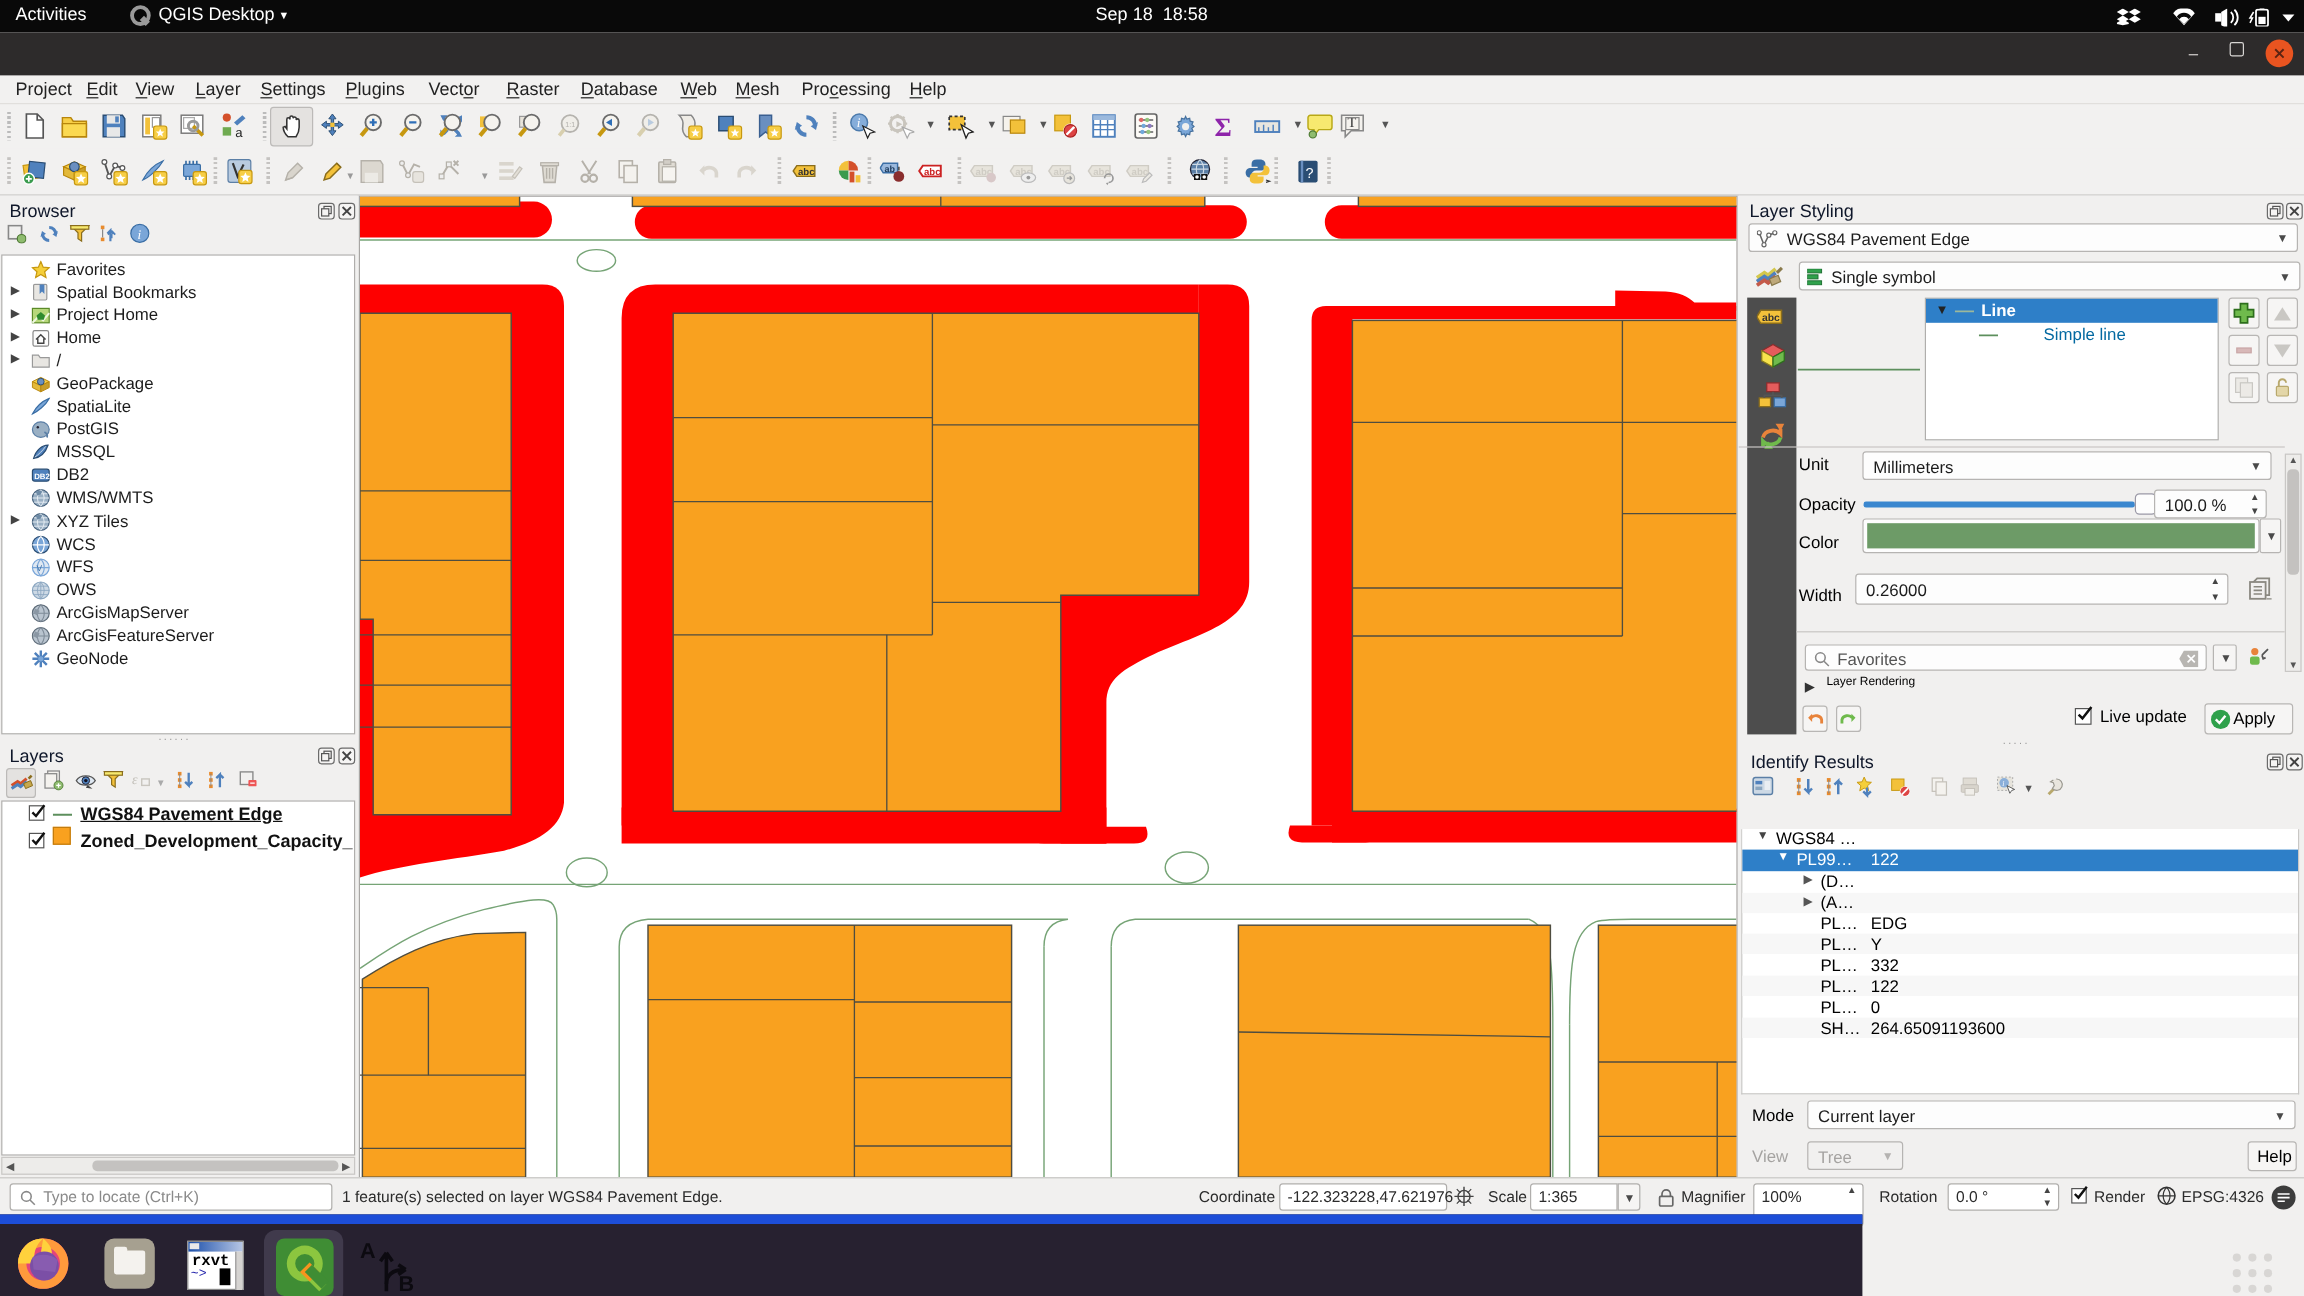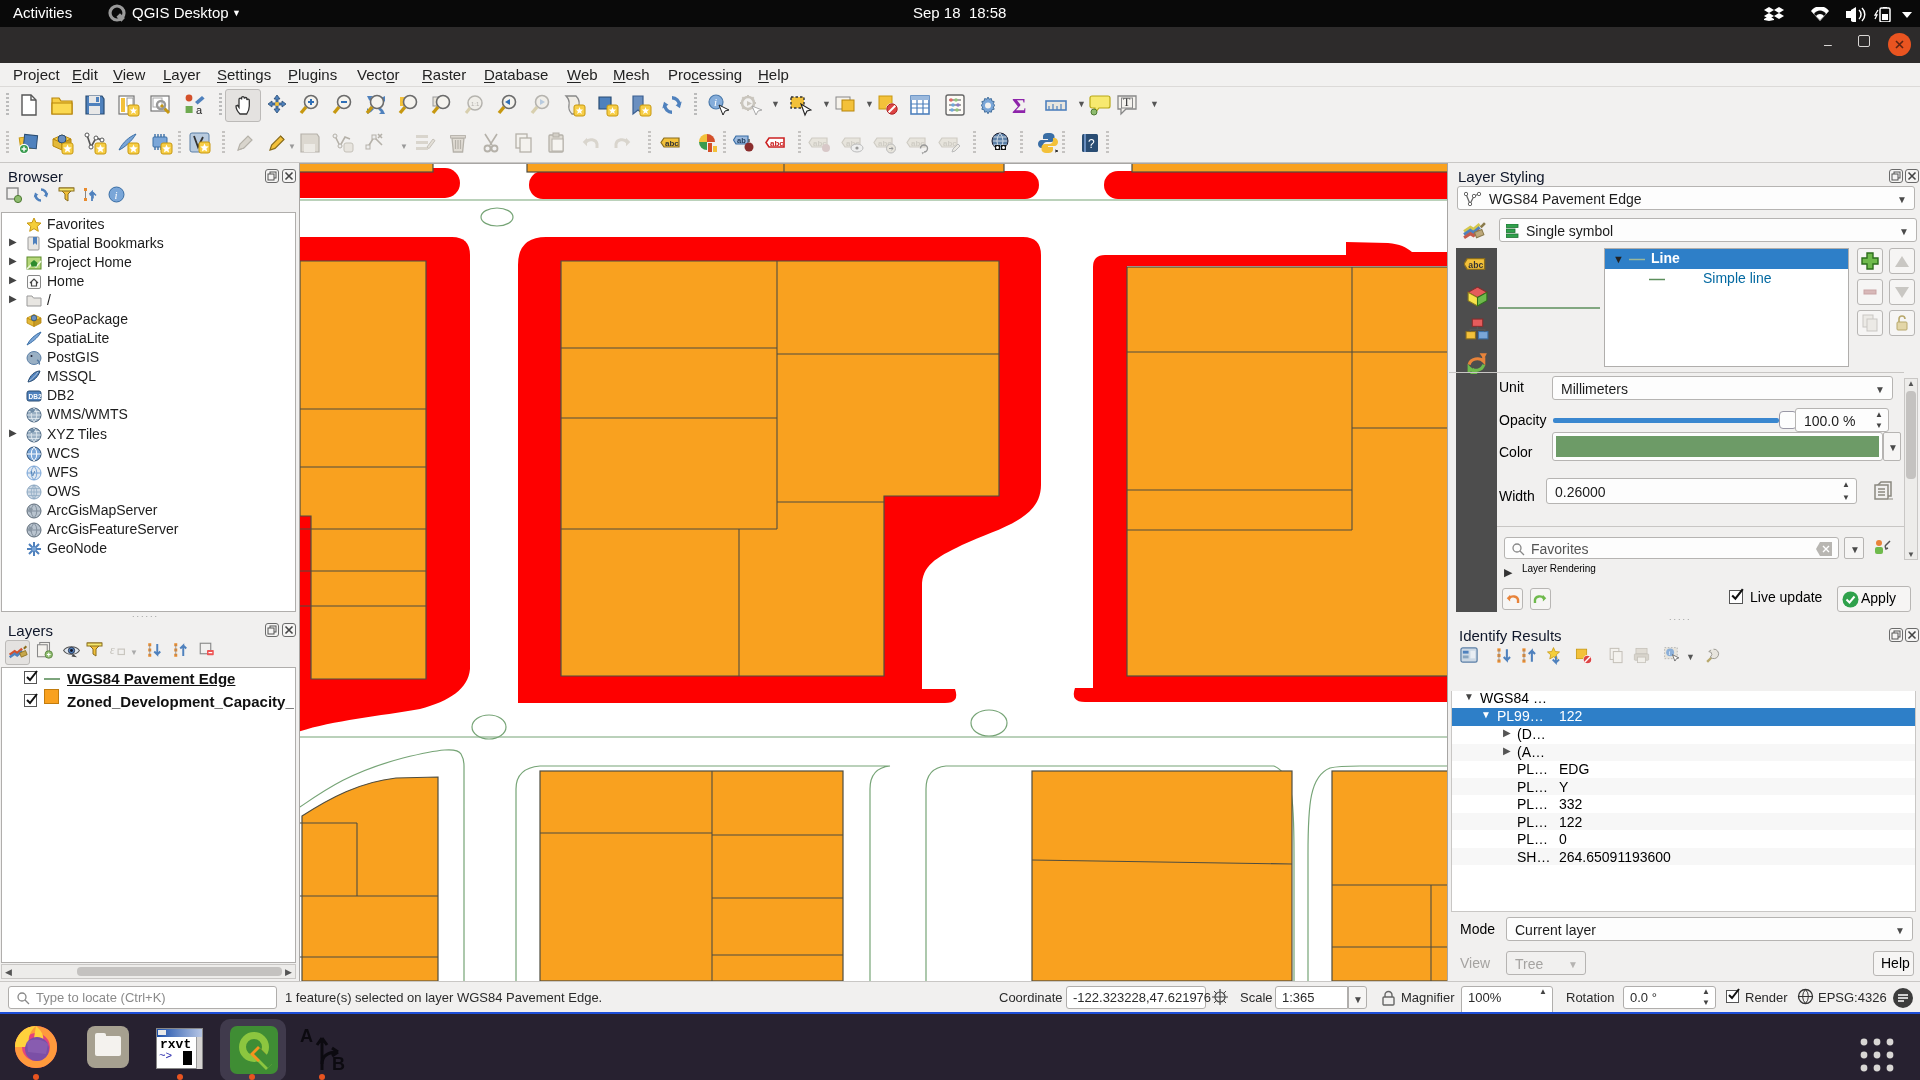--- a/index.html
+++ b/index.html
@@ -1067,21 +1067,21 @@
       <circle cx="8.5" cy="8.5" r="7" fill="none" stroke="#333" stroke-width="1.3"></circle>
       <path d="M1.5,8.5 h14 M8.5,1.5 a10,10 0 0 1 0,14 M8.5,1.5 a10,10 0 0 0 0,14" stroke="#333" fill="none"></path>
     </svg>
  <span class="abs" style="left:1818px;top:8px;">EPSG:4326</span>
  <svg class="abs" style="left:1892px;top:5px;" width="22" height="22" viewBox="0 0 22 22">
       <circle cx="11" cy="11" r="10" fill="#3c3c3c"></circle>
       <path d="M6,8 h10 M6,11 h10 M6,14 h6" stroke="#fff" stroke-width="1.3"></path>
     </svg>
 </div>
 
-<div class="abs" style="left:0;top:1012px;width:1920px;height:68px;background:#272130;border-top:2px solid #1d4ed8;">
+<div class="abs" style="left:0;top:1012px;width:1552px;height:68px;background:#272130;border-top:8px solid #1d4ed8;">
  <svg class="abs" style="left:13px;top:10px;" width="46" height="46" viewBox="0 0 46 46">
    <circle cx="23" cy="23" r="21" fill="#e3447c"></circle>
    <path d="M23,2 a21,21 0 1 1 -0.01,0 Z M23,9 a14,14 0 1 0 0.01,0 Z" fill="#ff9a3c" fill-rule="evenodd"></path>
    <path d="M2,23 A21,21 0 0 1 23,2 C16,8 14,16 17,23 Z" fill="#ffd23c"></path>
    <path d="M23,2 C29,7 31,12 30,17 L20,20 Z" fill="#ffd23c"></path>
    <circle cx="24" cy="25" r="12" fill="#7b4fa6"></circle>
    <path d="M12,25 a12,12 0 0 1 24,0 a12,12 0 0 1 -5,9 l-14,0 a12,12 0 0 1 -5,-9" fill="none"></path>
    <path d="M14,18 C20,14 30,15 35,20 L33,30 L15,28 Z" fill="#9166b8" opacity="0.6"></path>
  </svg>
  <div class="abs" style="left:87px;top:12px;width:42px;height:42px;background:#a6a090;border-radius:8px;"></div>

